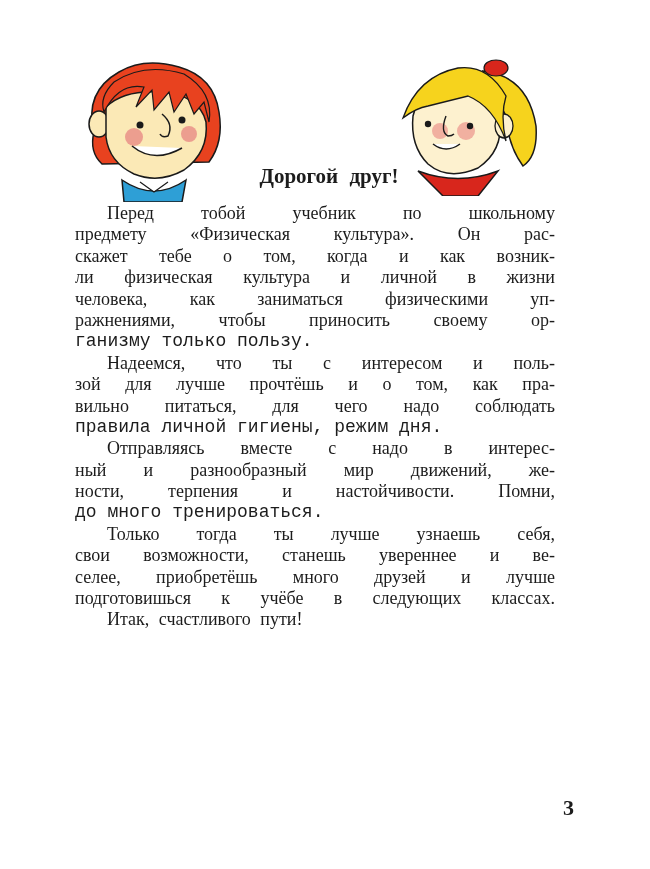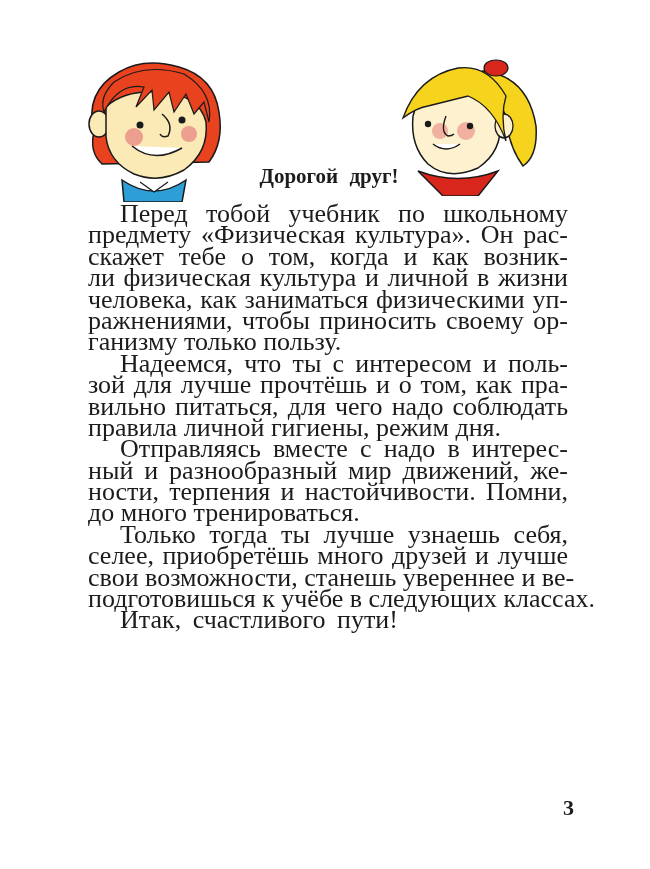--- a/index.html
+++ b/index.html
@@ -8,25 +8,25 @@
     font-family: "Liberation Serif", "DejaVu Serif", serif; color: #1c1c1c;
   }
   .illus { position: absolute; }
   .boy { left: 74px; top: 52px; width: 175px; height: 150px; }
   .girl { left: 388px; top: 46px; width: 160px; height: 150px; }
   .heading {
     position: absolute; left: 0; width: 650px; top: 164px; text-align: center;
     font-weight: bold; font-size: 21px; word-spacing: 6px; padding-left: 4px;
   }
   .body-text {
-    position: absolute; left: 88px; top: 203px; width: 480px;
-    font-size: 26px; line-height: 21.4px;
+    position: absolute; left: 75px; top: 203px; width: 480px;
+    font-size: 18px; line-height: 21.4px;
   }
   .line { display: block; text-align: justify; text-align-last: justify; white-space: nowrap; height: 21.4px; }
-  .line.last { text-align-last: left; }
+  .line.last { text-align-last: left; font-family: Liberation Mono, monospace; }
   .line.indent { padding-left: 32px; }
   .closing { font-weight: normal; padding-left: 32px; word-spacing: 5px; display:block; height:21.4px; }
   .page-num {
     position: absolute; right: 76px; top: 795px; font-size: 22px; font-weight: bold;
   }
 </style>
 </head>
 <body>
 
 <div class="illus boy">
@@ -101,20 +101,20 @@
     <span class="line last">правила личной гигиены, режим дня.</span>
   </div>
   <div>
     <span class="line indent">Отправляясь вместе с надо в интерес-</span>
     <span class="line">ный и разнообразный мир движений, же-</span>
     <span class="line">ности, терпения и настойчивости. Помни,</span>
     <span class="line last">до много тренироваться.</span>
   </div>
   <div>
     <span class="line indent">Только тогда ты лучше узнаешь себя,</span>
+    <span class="line">свои возможности, станешь увереннее и ве-</span>
     <span class="line">селее, приобретёшь много друзей и лучше</span>
-    <span class="line">свои возможности, станешь увереннее и ве-</span>
     <span class="line">подготовишься к учёбе в следующих классах.</span>
   </div>
   <span class="closing">Итак, счастливого пути!</span>
 </div>
 
 <div class="page-num">3</div>
 
 </body></html>

